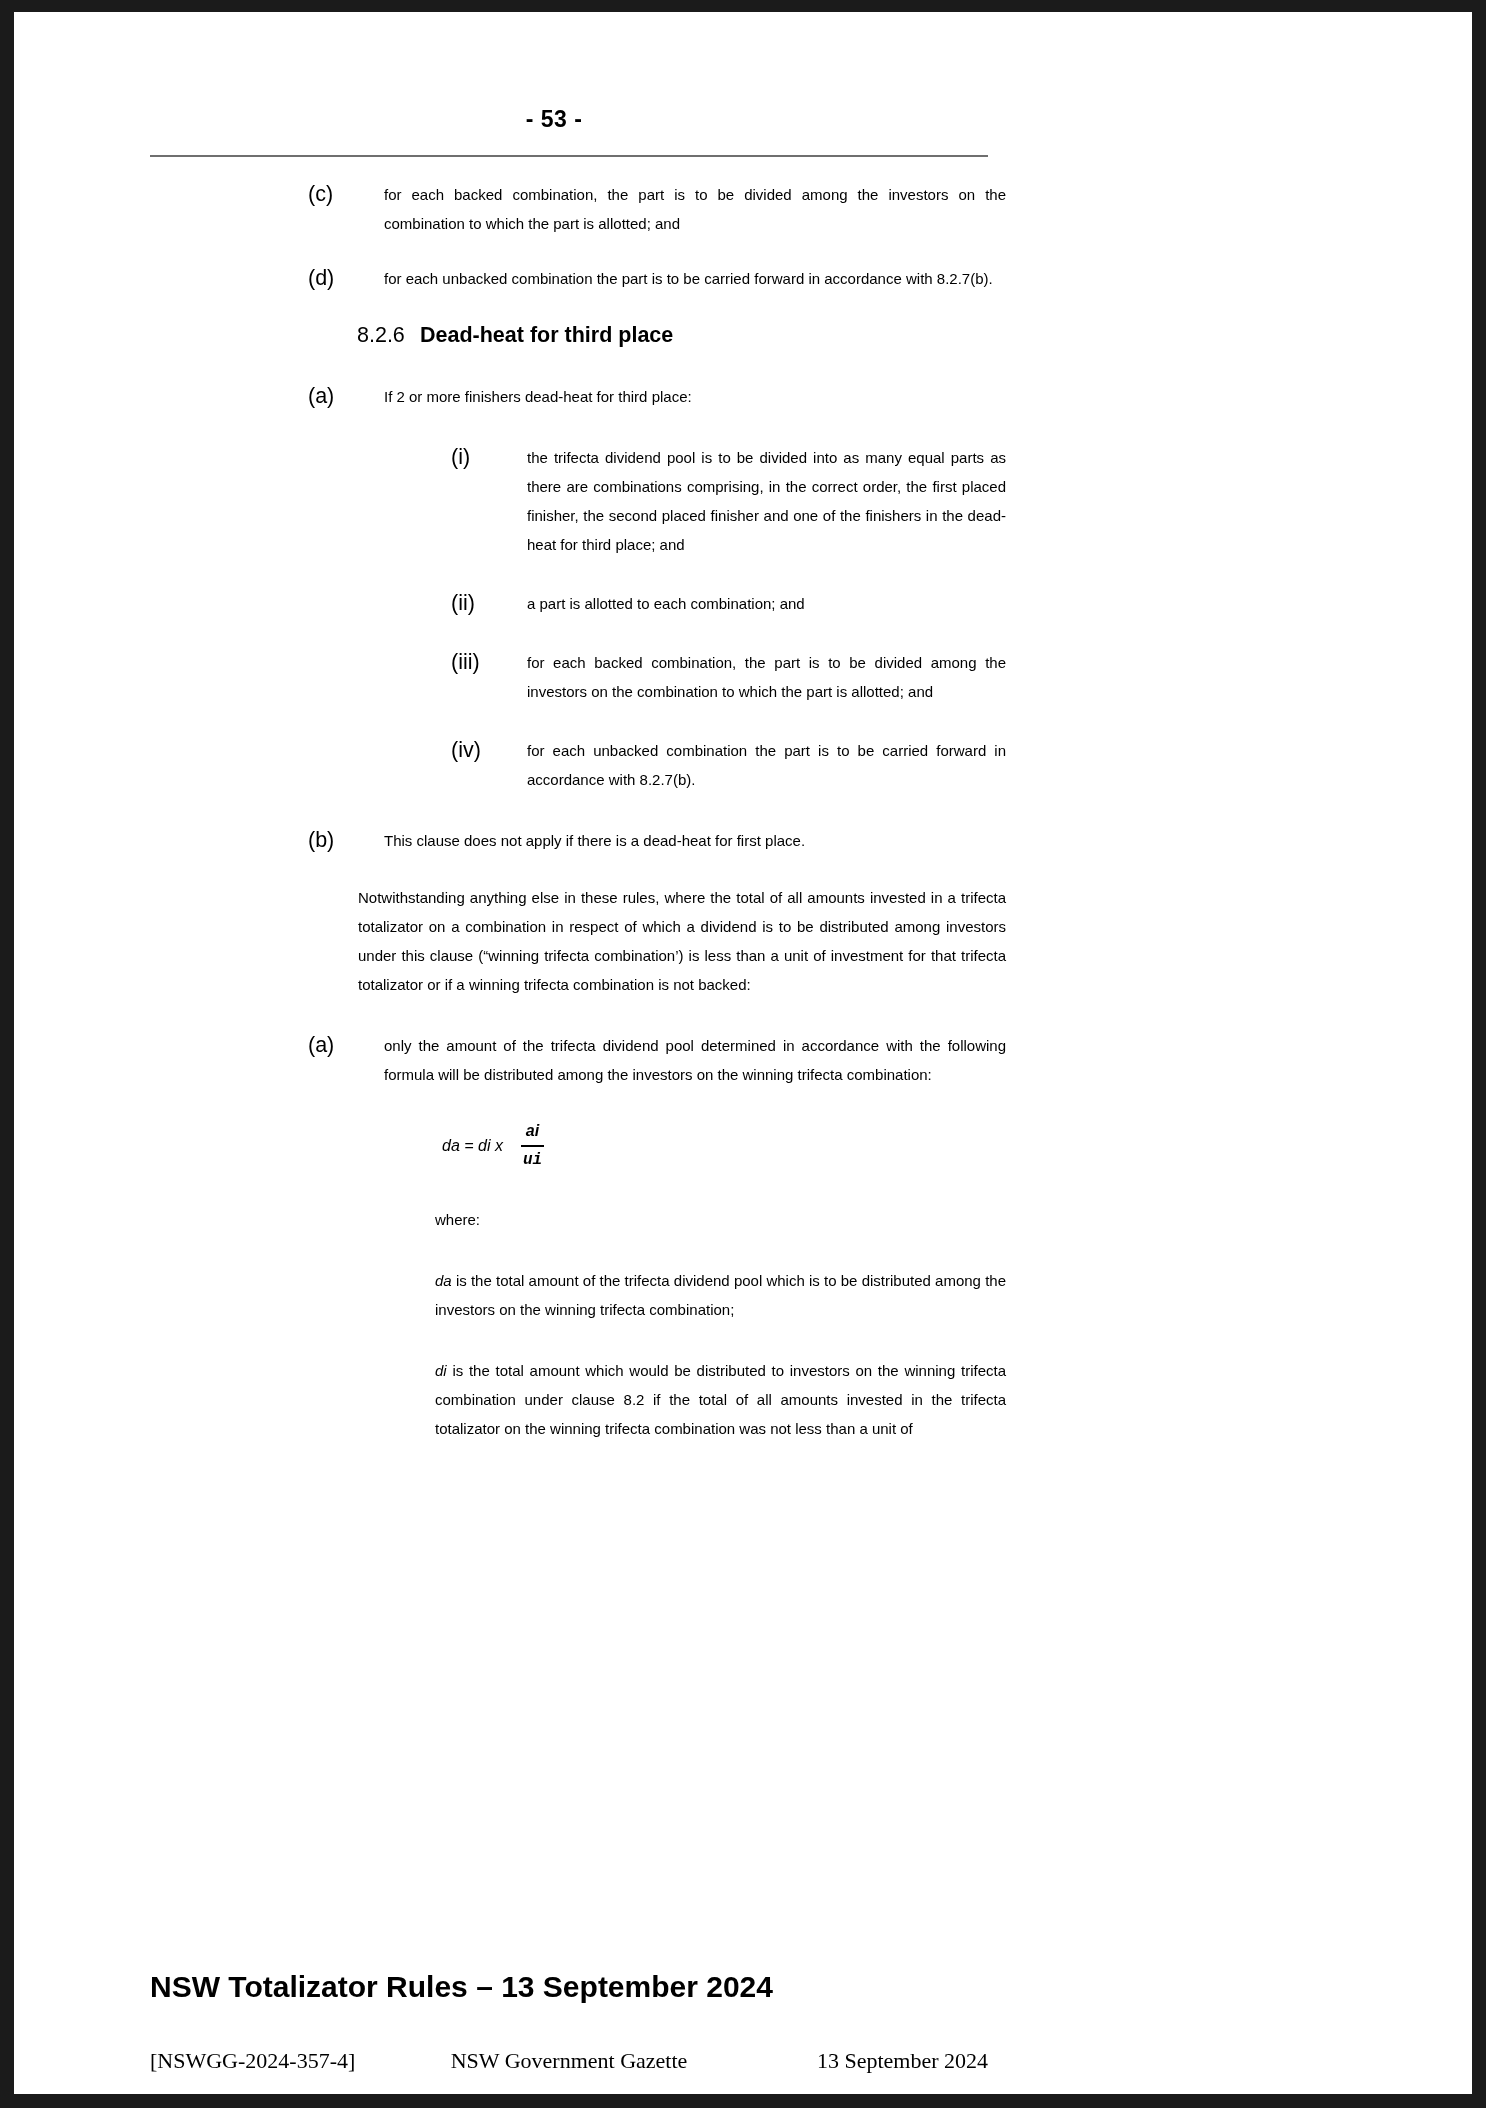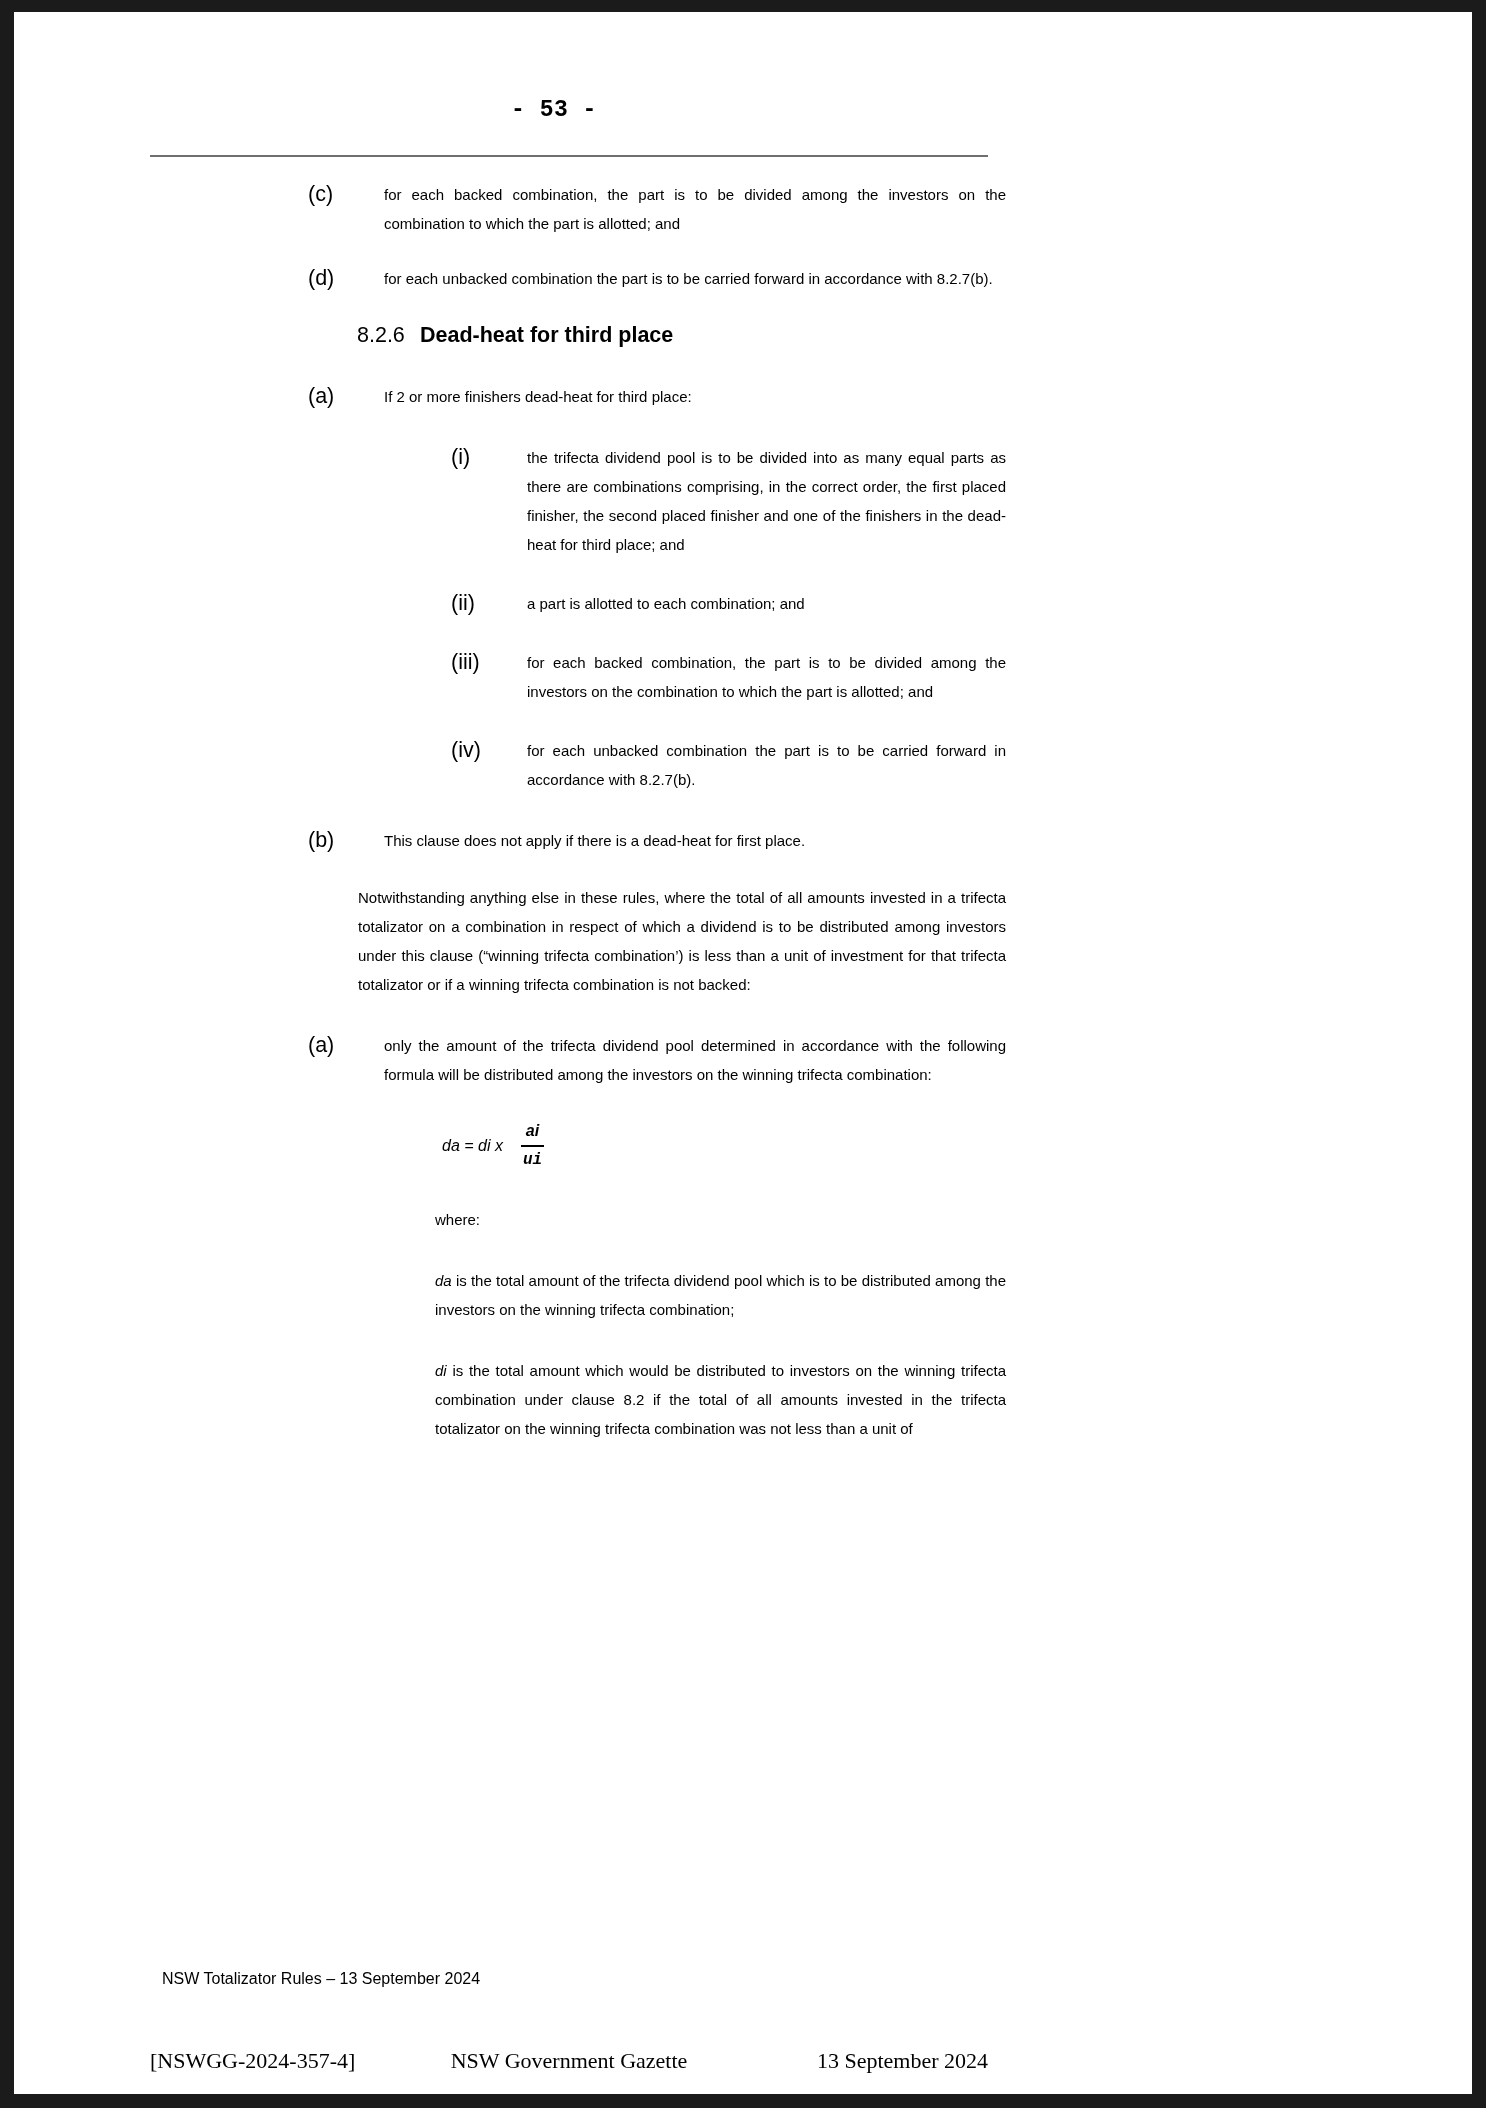--- a/index.html
+++ b/index.html
@@ -28,29 +28,28 @@
     width: 1458px;
     height: 2082px;
     background: #ffffff;
     box-sizing: border-box;
     overflow: hidden;
   }
 
   
   .page-number {
     position: absolute;
-    top: 85px;
+    top: 94px;
     left: 0;
     width: 1080px;
     text-align: center;
     font-size: 23px;
     font-weight: bold;
     letter-spacing: 0.5px;
     color: #000;
-    font-family: Liberation Mono, monospace;
   }
   .header-rule {
     position: absolute;
     top: 143px;
     left: 136px;
     width: 838px;
     height: 0;
     border-top: 2px solid #6f6f6f;
   }
 
@@ -186,24 +185,25 @@
     padding: 0 2px;
     line-height: 27px;
     font-family: Liberation Mono, monospace;
   }
 
   .var { font-style: italic; }
 
   
   .doc-footer {
     position: absolute;
-    left: 148px;
+    left: 136px;
     top: 1958px;
-    font-size: 16px;
-    color: #000;
+    font-size: 30px;
+    color: #000;
+    font-weight: bold;
   }
   .gazette-footer {
     position: absolute;
     left: 136px;
     top: 2036px;
     width: 838px;
     display: flex;
     justify-content: space-between;
     align-items: baseline;
     font-family: "Liberation Serif", serif;

